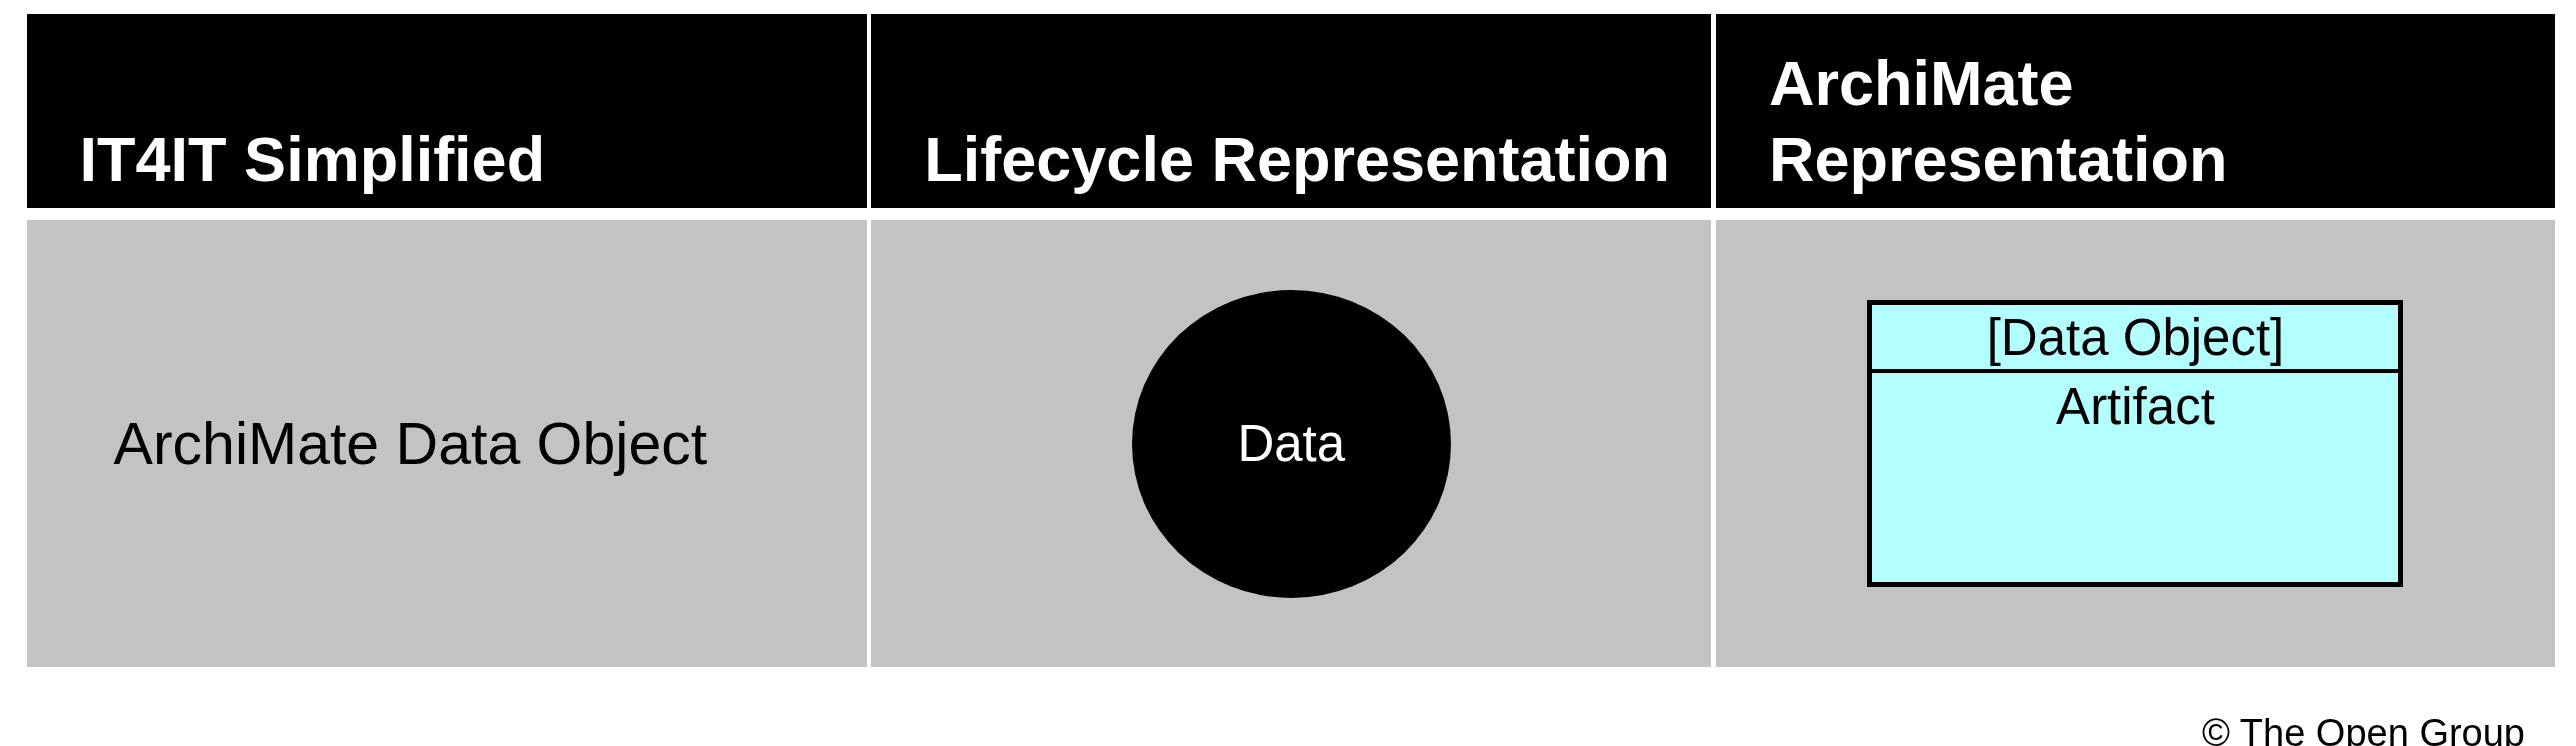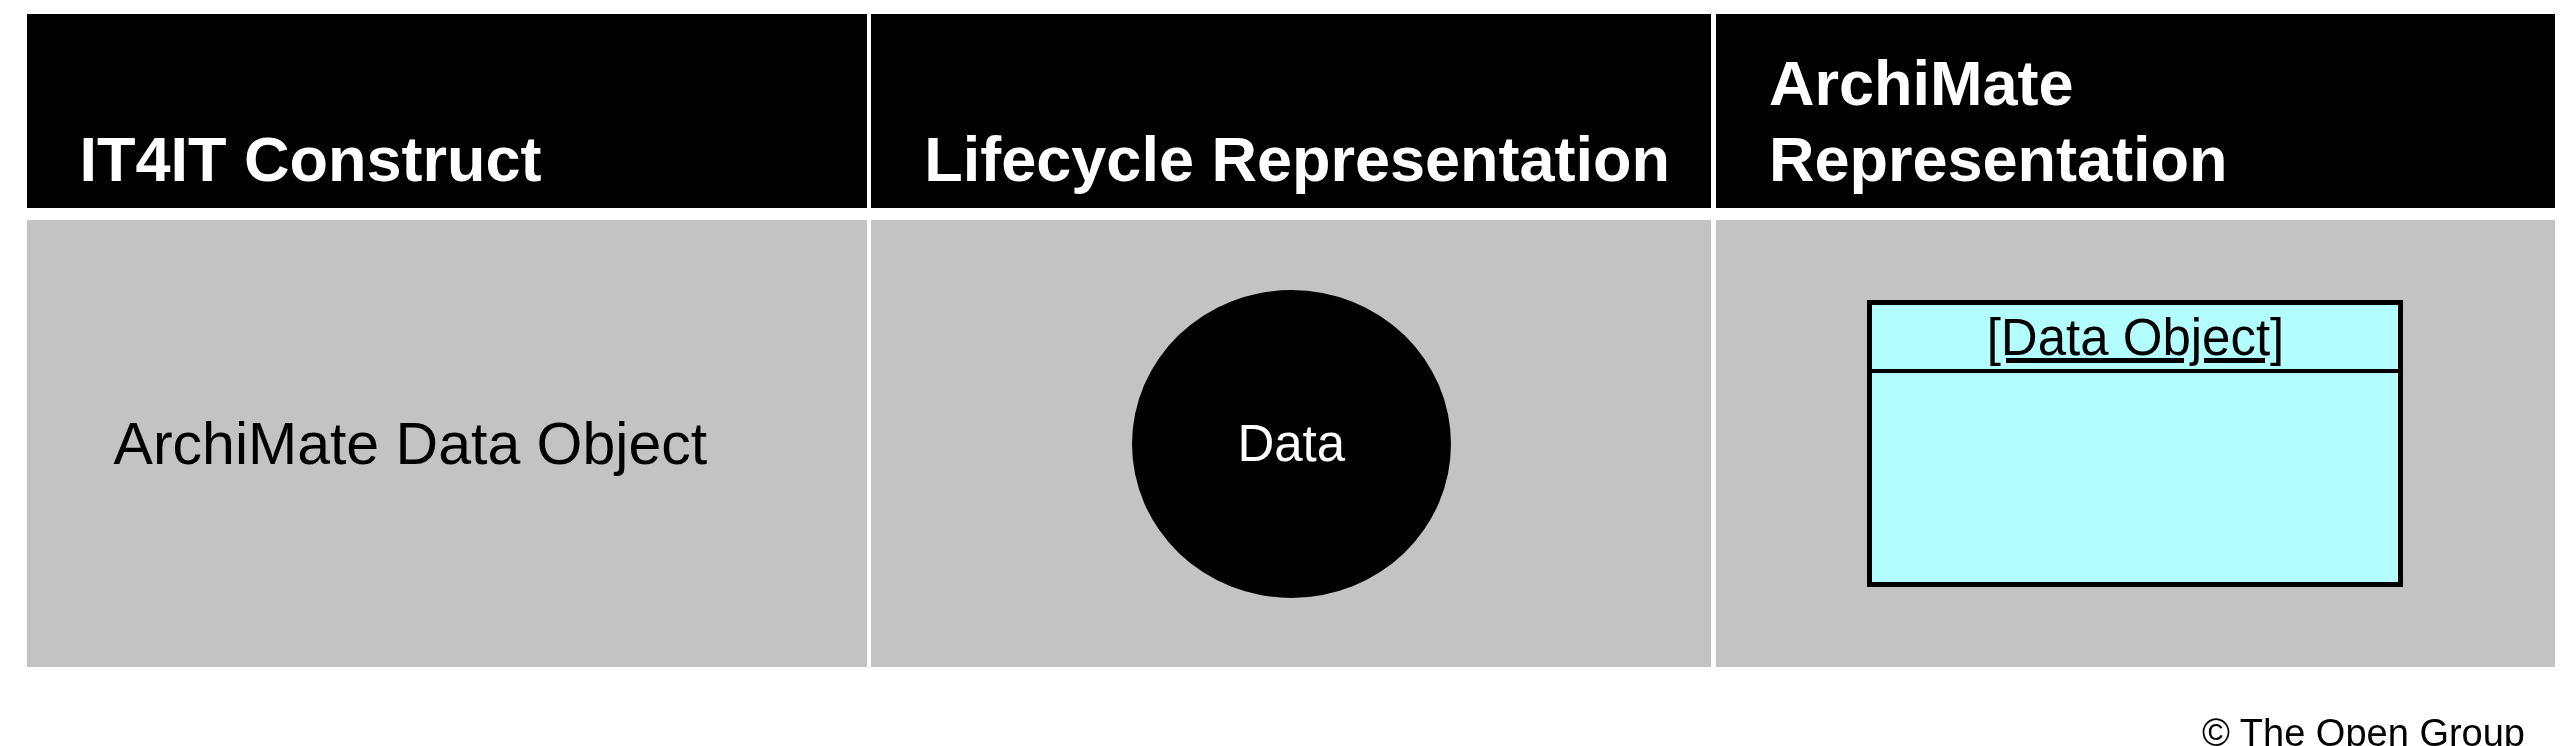--- a/index.html
+++ b/index.html
@@ -55,21 +55,21 @@
     align-items:center;justify-content:center;
     color:var(--circle-text);
     font-size:51px;line-height:65px;
     text-align:center;
   }
   .archimate-box{
     width:536px;height:287px;
     box-sizing:border-box;
     border:5.7px solid var(--line);
     background:var(--artifact-fill);
-    display:flex;flex-direction:column;text-decoration:underline;
+    display:flex;flex-direction:column;
   }
   .archimate-box-header{
     height:64px;flex:0 0 64px;
     border-bottom:4.7px solid var(--line);
     display:flex;align-items:center;justify-content:center;
     font-size:51px;
   }
   .archimate-box-body{
     flex:1;
     display:flex;align-items:flex-start;justify-content:center;
@@ -81,21 +81,21 @@
     font-size:38px;line-height:46px;
     white-space:nowrap;
   }
 </style>
 </head>
 <body>
 
 <div class="diagram-table">
 
   <div class="header-cell">
-    <span>IT4IT Construct</span>
+    <span>IT4IT Simplified</span>
   </div>
 
   <div class="header-cell">
     <span>Lifecycle Representation</span>
   </div>
 
   <div class="header-cell">
     <span>ArchiMate Representation</span>
   </div>
 
@@ -107,19 +107,22 @@
     <div class="data-object-circle">
       <span>Data</span>
     </div>
   </div>
 
   <div class="body-cell">
     <div class="archimate-box">
       <div class="archimate-box-header">
         <span>[Data Object]</span>
       </div>
+      <div class="archimate-box-body">
+        <span>Artifact</span>
+      </div>
     </div>
   </div>
 
 </div>
 
 <div class="copyright">© The Open Group</div>
 
 
 </body></html>

